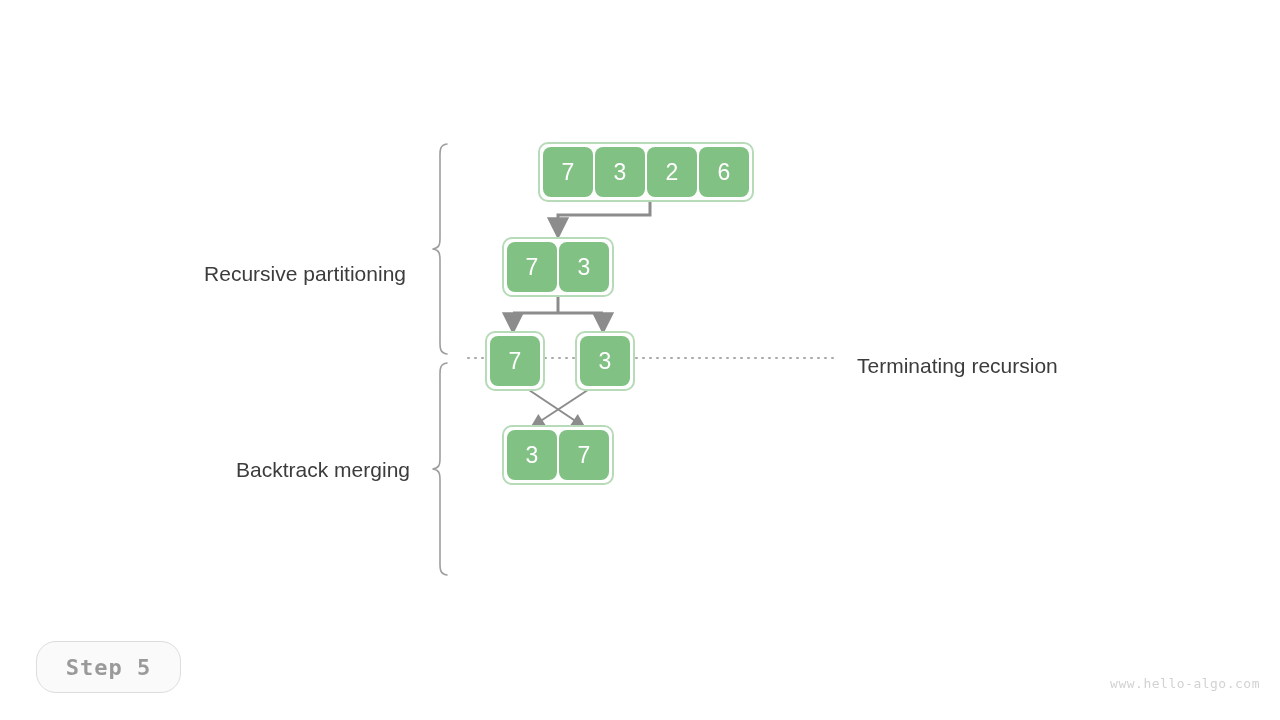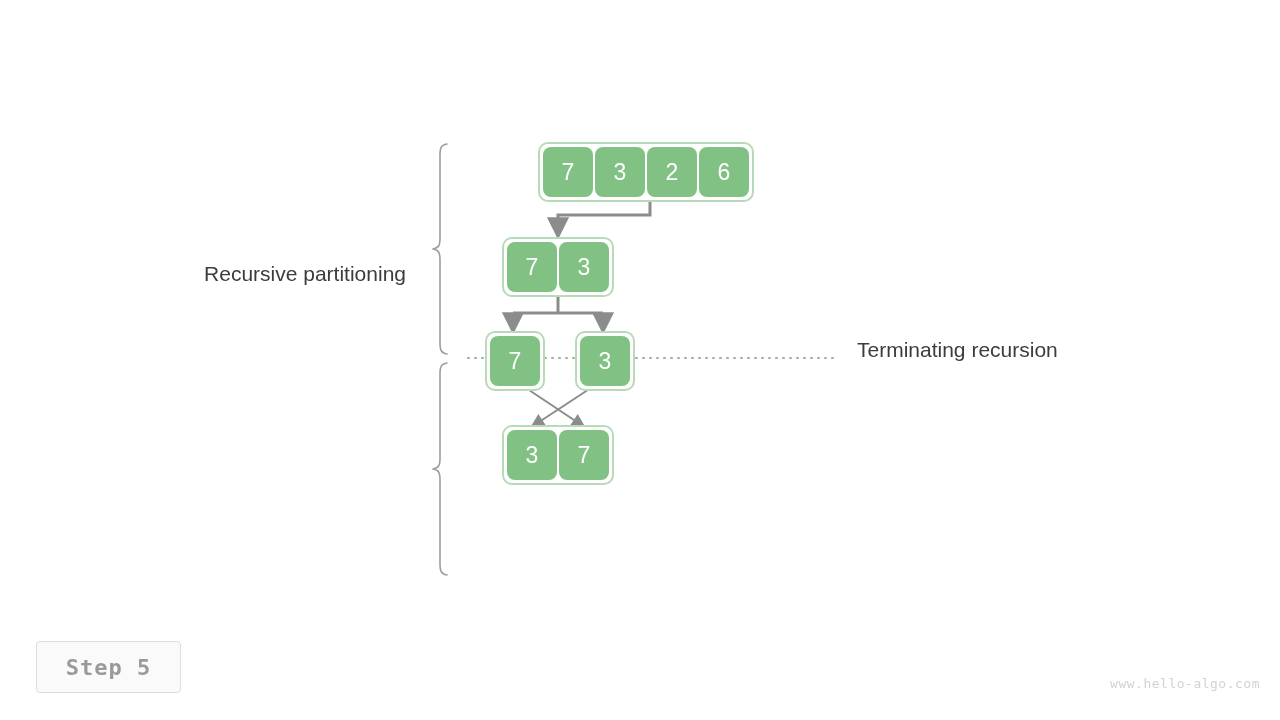--- a/index.html
+++ b/index.html
@@ -70,21 +70,21 @@
 
   
   #step-badge {
     position: absolute;
     left: 36px;
     top: 641px;
     width: 145px;
     height: 52px;
     box-sizing: border-box;
     border: 1px solid #dddddd;
-    border-radius: 4px;
+    border-radius: 20px;
     background: #fafafa;
     display: flex;
     align-items: center;
     justify-content: center;
   }
   #step-badge span {
     font-family: "DejaVu Sans Mono", monospace;
     font-size: 22px;
     font-weight: bold;
     color: #9a9a9a;
@@ -180,22 +180,23 @@
     <div class="cell">3</div>
   </div>
 
   <div class="array" id="merged-array" style="left:502px; top:425px;">
     <div class="cell">3</div>
     <div class="cell">7</div>
   </div>
 
   <div class="side-label label-right" style="left:104px; top:238px; width:302px;margin-top:24px;">Recursive partitioning</div>
 
-
-  <div class="side-label" style="left:857px; top:338px;">Terminating recursion</div>
+  <div class="side-label label-right" style="left:108px; top:458px; width:302px;">Backtrack merging</div>
+
+  <div class="side-label" style="left:857px; top:354px;">Terminating recursion</div>
 
   <div id="step-badge">
     <span>Step 5</span>
   </div>
 
   <div id="watermark">www.hello-algo.com</div>
 
 </div>
 
 </body></html>

